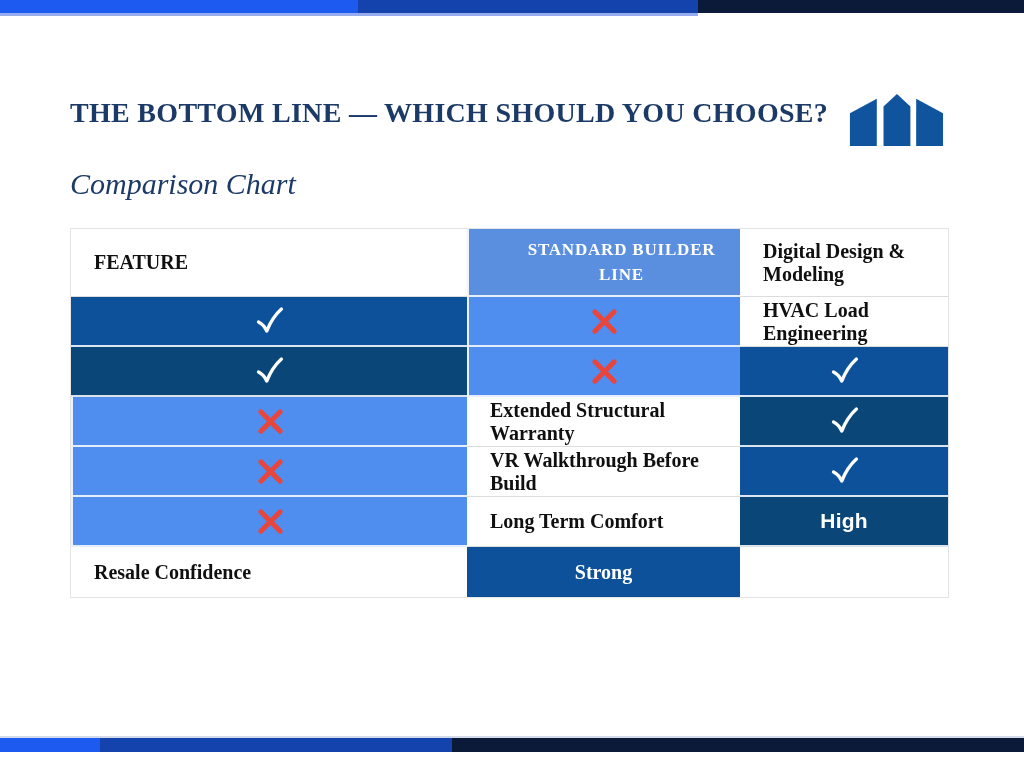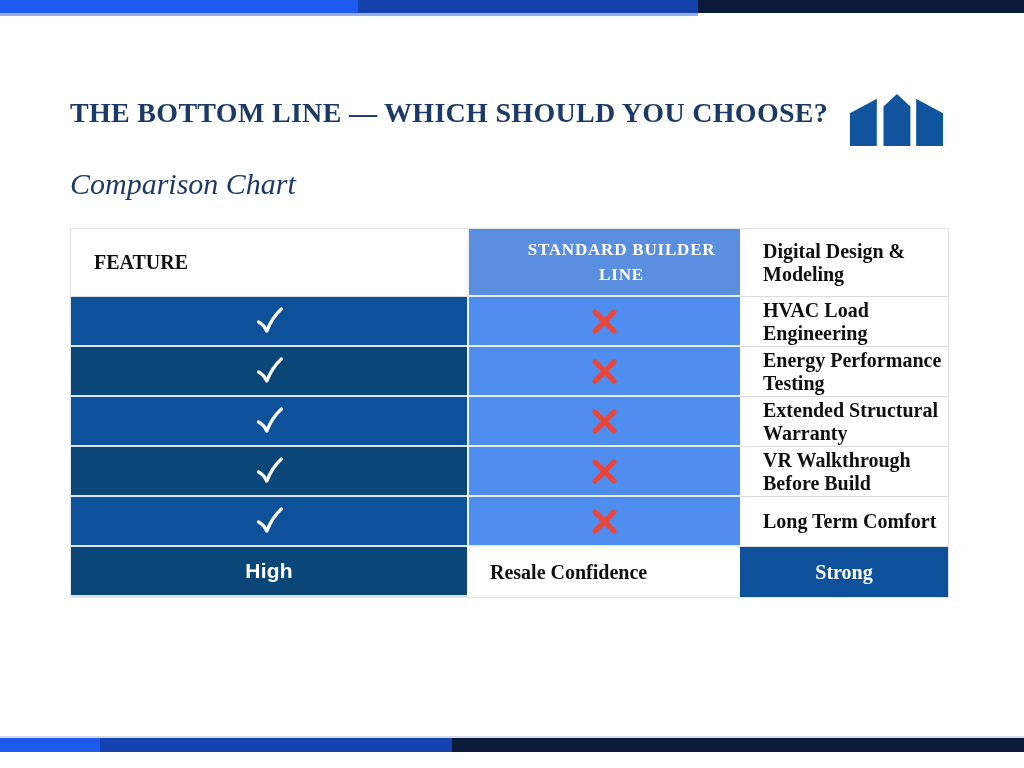--- a/index.html
+++ b/index.html
@@ -99,21 +99,20 @@
           </svg>
         </span>
       </div>
       <div class="cell col-standard ">
         <span class="icon-wrap">
           <svg viewBox="0 0 30 30" width="29" height="29">
             <path d="M5 5 L25 25 M25 5 L5 25" fill="none" stroke="#E8463C" stroke-width="5.2" stroke-linecap="round"></path>
           </svg>
         </span>
       </div>
-      <div class="cell col-feature">Energy Performance Testing</div>
       <div class="cell col-design shade-a">
         <span class="icon-wrap">
           <svg viewBox="0 0 36 32" width="33" height="30">
             <path d="M6 17 Q12 20 15 27 Q21 12 31 3" fill="none" stroke="#FFFFFF" stroke-width="3.6" stroke-linecap="round" stroke-linejoin="round"></path>
           </svg>
         </span>
       </div>
       <div class="cell col-standard ">
         <span class="icon-wrap">
           <svg viewBox="0 0 30 30" width="29" height="29">

